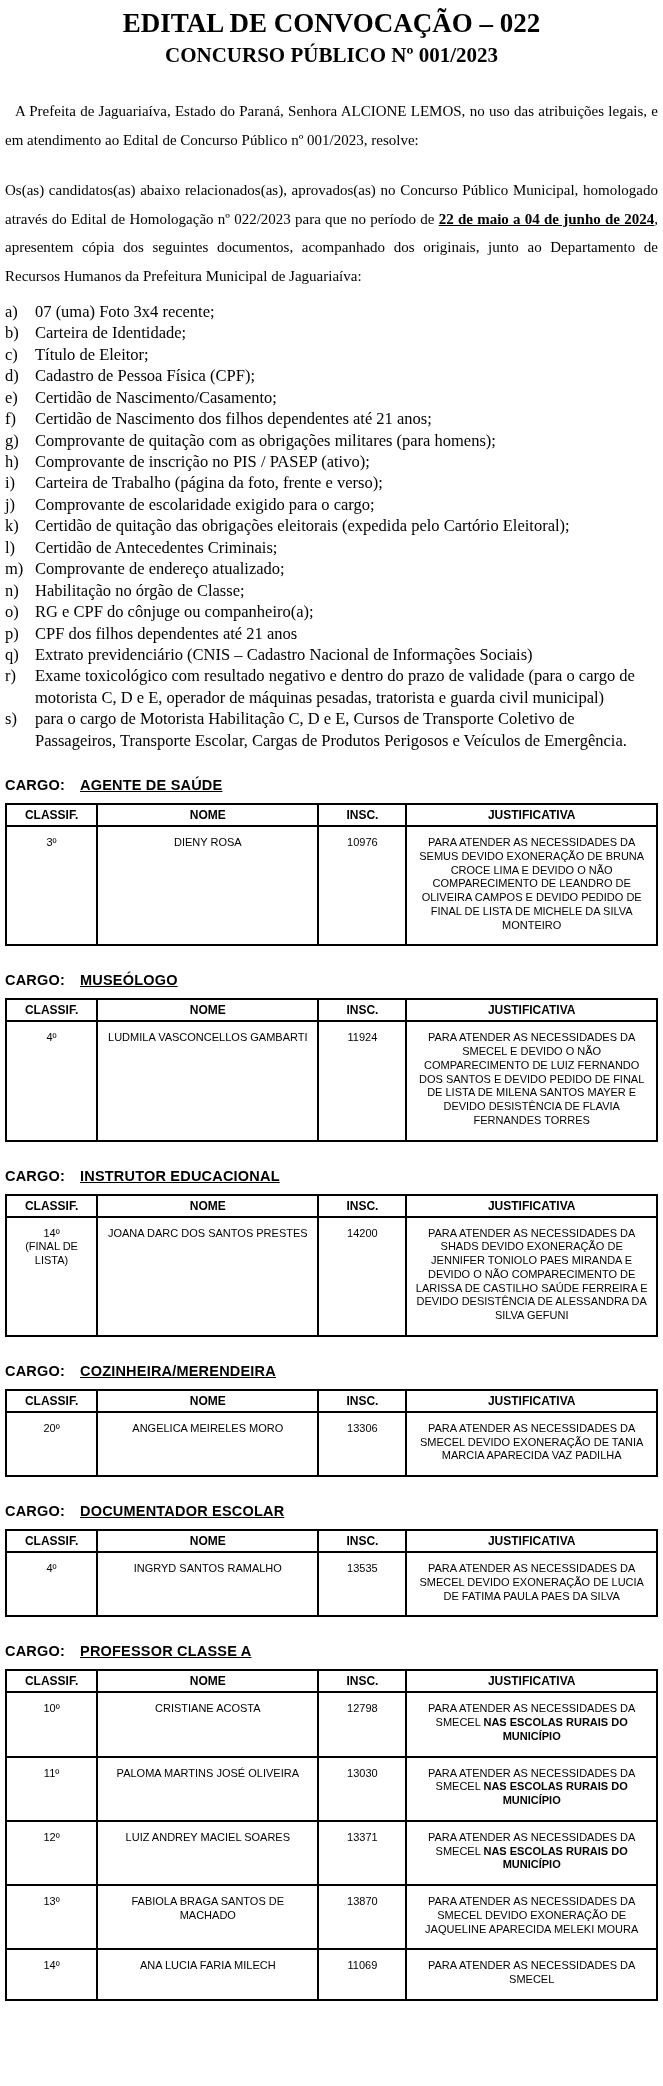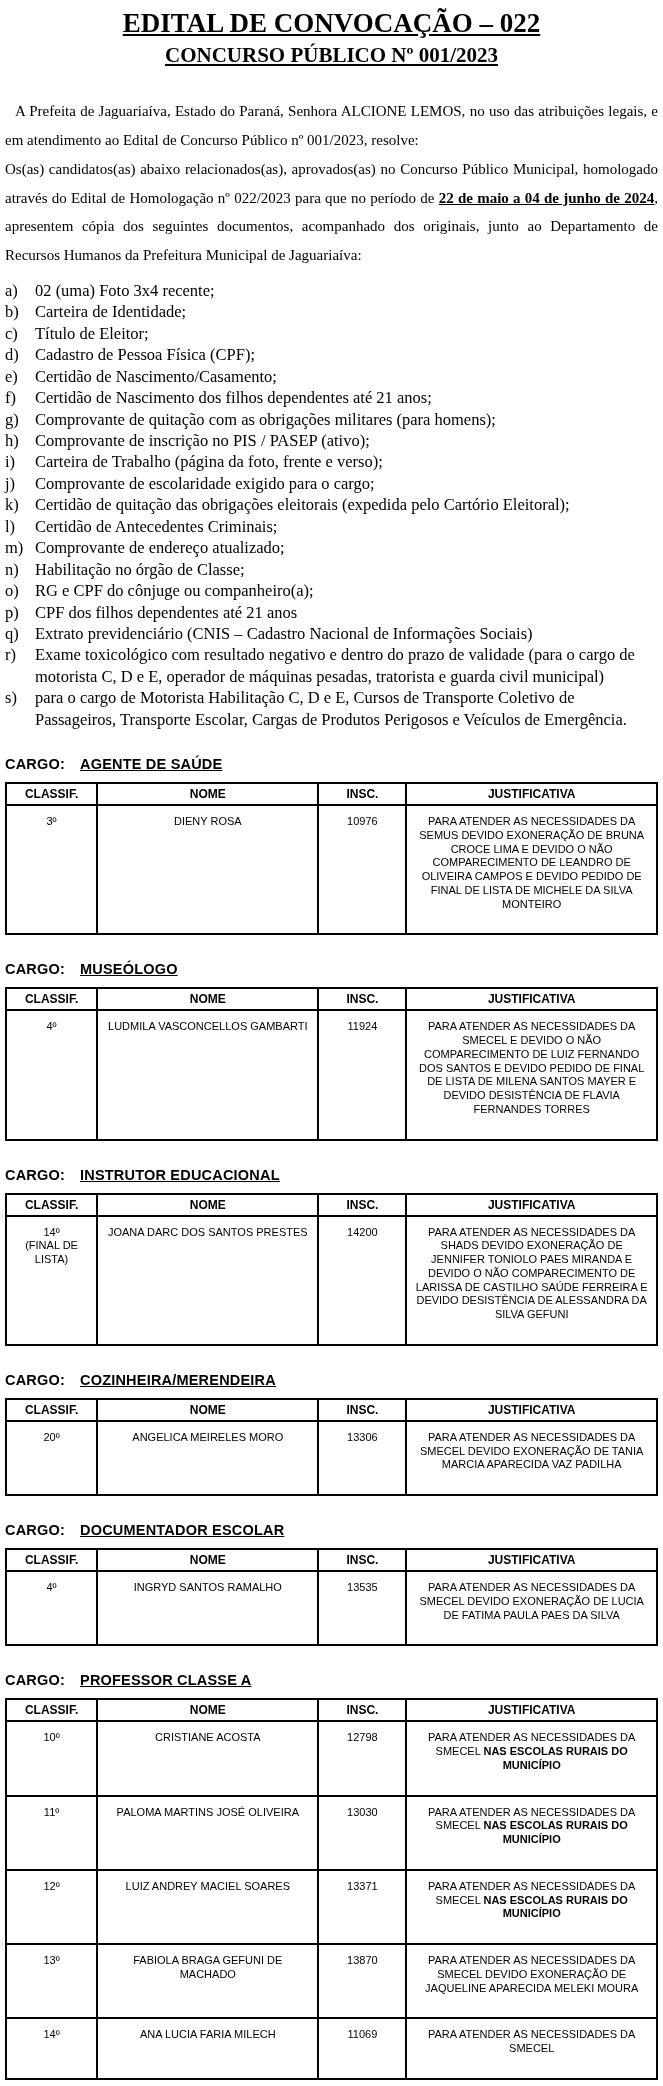--- a/index.html
+++ b/index.html
@@ -1,42 +1,42 @@
 <!DOCTYPE html>
 <html lang="pt-BR"><head>
 <meta charset="utf-8">
 <style>
   html,body{margin:0;padding:0;background:#fff;color:#000;}
   body{width:663px;font-family:"Liberation Serif",serif;}
   .page{padding:6px 5px 28px 5px;box-sizing:border-box;}
 
   .title{margin:2px 0 0 0;text-align:center;font-weight:bold;font-size:27px;line-height:1.15;}
-  .title .u{text-decoration:underline;}
+  .title .u{}
   .subtitle{margin:4px 0 0 0;font-size:21px;}
 
   .para{font-size:15px;line-height:1.92;text-align:justify;margin:0;}
   .p1{margin-top:30px;text-indent:10px;}
-  .p2{margin-top:0;}
+  .p2{margin-top:21px;}
   .bold-underline{font-weight:bold;text-decoration:underline;}
 
   .convocar{margin:16px 0 10px 0;text-align:center;font-size:21px;font-weight:bold;}
   .convocar .u{text-decoration:underline;}
 
   .checklist{margin-top:10px;font-size:16.5px;line-height:1.3;}
   .li{display:flex;}
   .li .marker{flex:0 0 30px;}
   .li .txt{flex:1;}
 
   .cargo{margin:26px 0 10px 0;font-family:"Liberation Sans",sans-serif;font-weight:bold;font-size:14.5px;letter-spacing:.2px;}
   .cargo .cargo-name{text-decoration:underline;margin-left:15px;}
 
   table.conv{width:100%;border-collapse:collapse;table-layout:fixed;font-family:"Liberation Sans",sans-serif;margin-top:6px;}
   table.conv th,table.conv td{border:2px solid #000;}
   table.conv th{font-size:12px;font-weight:bold;text-align:center;padding:3px 2px;}
-  table.conv td{font-size:11px;line-height:1.25;vertical-align:top;padding:9px 6px 22px 6px;word-wrap:break-word;}
+  table.conv td{font-size:11px;line-height:1.25;vertical-align:top;padding:9px 6px 12px 6px;word-wrap:break-word;}
   td.c{text-align:center;}
   td.nome{text-align:center;padding-left:9px;}
   td .note{display:block;text-align:center;}
   .jbold{font-weight:bold;}
   col.c1{width:14%;} col.c2{width:34%;} col.c3{width:13.5%;} col.c4{width:38.5%;}
 </style>
 </head>
 <body>
 
 <div class="page">
@@ -45,21 +45,21 @@
   <h2 class="title subtitle"><span class="u">CONCURSO PÚBLICO Nº 001/2023</span></h2>
 
   <p class="para p1">A Prefeita de Jaguariaíva, Estado do Paraná, Senhora ALCIONE LEMOS, no uso das atribuições legais, e em atendimento ao Edital de Concurso Público nº 001/2023, resolve:</p>
 
 
   <p class="para p2"><span>Os(as) candidatos(as) abaixo relacionados(as), aprovados(as) no Concurso Público Municipal, homologado através do Edital de Homologação nº 022/2023 para que no período de </span><span class="bold-underline">22 de maio a 04 de junho de 2024</span><span>, apresentem cópia dos seguintes documentos, acompanhado dos originais, junto ao Departamento de Recursos Humanos da Prefeitura Municipal de Jaguariaíva:</span></p>
 
   <div class="checklist">
     <div class="li">
         <span class="marker">a)</span>
-        <span class="txt">02 (uma) Foto 3x4 recente;</span>
+        <span class="txt">07 (uma) Foto 3x4 recente;</span>
       </div>
     <div class="li">
         <span class="marker">b)</span>
         <span class="txt">Carteira de Identidade;</span>
       </div>
     <div class="li">
         <span class="marker">c)</span>
         <span class="txt">Título de Eleitor;</span>
       </div>
     <div class="li">
@@ -288,21 +288,21 @@
         <td class="c"><span>PARA ATENDER AS NECESSIDADES DA SMECEL </span><span class="jbold">NAS ESCOLAS RURAIS DO MUNICÍPIO</span></td>
       </tr>
       <tr>
         <td class="c"><span>12º</span><span class="note"></span></td>
         <td class="nome">LUIZ ANDREY MACIEL SOARES</td>
         <td class="c">13371</td>
         <td class="c"><span>PARA ATENDER AS NECESSIDADES DA SMECEL </span><span class="jbold">NAS ESCOLAS RURAIS DO MUNICÍPIO</span></td>
       </tr>
       <tr>
         <td class="c"><span>13º</span><span class="note"></span></td>
-        <td class="nome">FABIOLA BRAGA GEFUNI DE MACHADO</td>
+        <td class="nome">FABIOLA BRAGA SANTOS DE MACHADO</td>
         <td class="c">13870</td>
         <td class="c"><span>PARA ATENDER AS NECESSIDADES DA SMECEL DEVIDO EXONERAÇÃO DE JAQUELINE APARECIDA MELEKI MOURA</span><span class="jbold"></span></td>
       </tr>
       <tr>
         <td class="c"><span>14º</span><span class="note"></span></td>
         <td class="nome">ANA LUCIA FARIA MILECH</td>
         <td class="c">11069</td>
         <td class="c"><span>PARA ATENDER AS NECESSIDADES DA SMECEL</span><span class="jbold"></span></td>
       </tr>
     </tbody>

